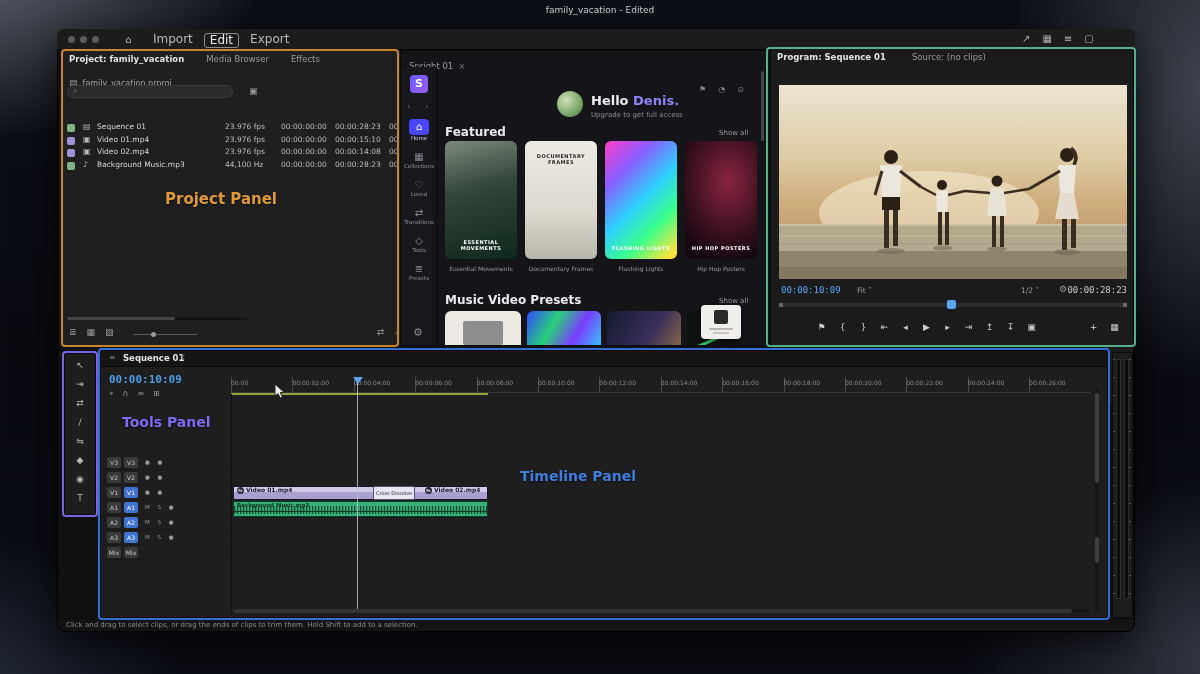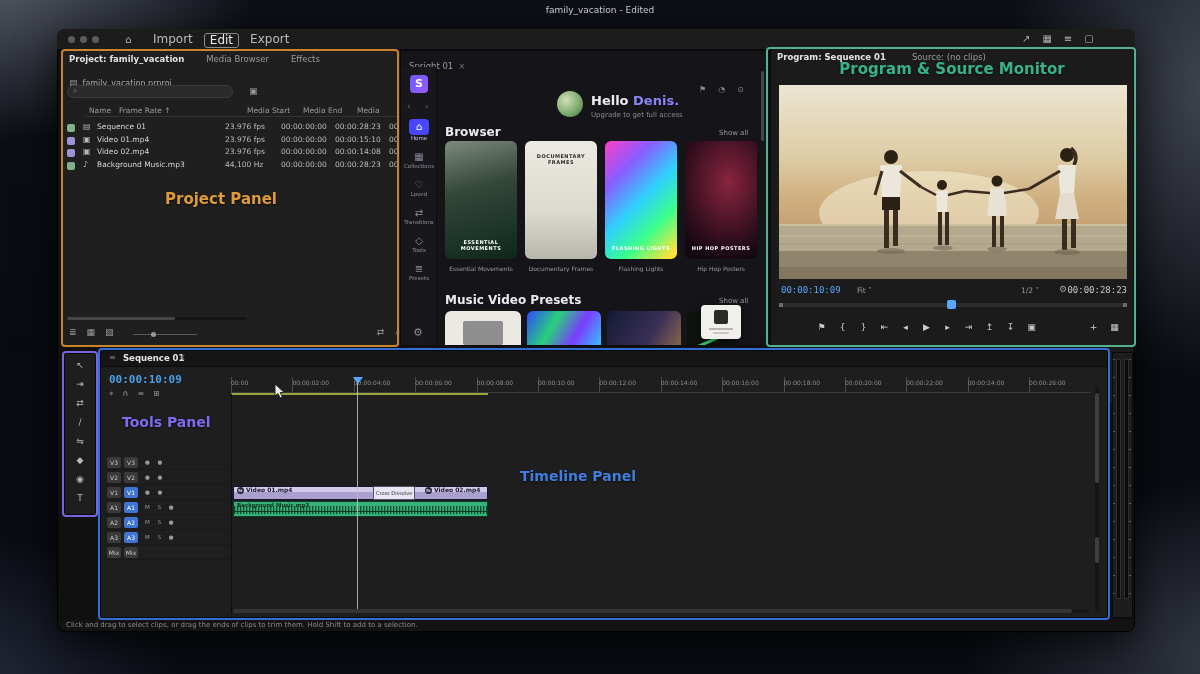--- a/index.html
+++ b/index.html
@@ -113,27 +113,20 @@
     <div class="abs" style="left:6px;top:20px;">
       <span class="mini-ico">▤</span>
       <span style="font-size:8px;color:#a8a8a8;">family_vacation.prproj</span>
     </div>
     <div class="abs" style="left:4px;top:34px;width:166px;height:13px;background:#2b2b2b;border:1px solid #3d3d3d;border-radius:7px;">
       <span style="position:absolute;left:5px;top:0;font-size:8px;color:#8a8a8a;">⌕</span>
     </div>
     <span class="abs mini-ico" style="left:186px;top:35px;">▣</span>
     <span class="abs" style="right:8px;top:36px;font-size:7.5px;color:#8a8a8a;">4 Items</span>
 
-    <div class="abs prj-cols" style="left:22px;top:54px;width:312px;">
-        <span>Name</span>
-        <span>Frame Rate ↑</span>
-        <span>Media Start</span>
-        <span>Media End</span>
-        <span>Media</span>
-      </div>
     <div class="abs" style="left:0;top:66px;width:336px;">
         <div class="prj-row chip-green">
         <span><span class="chip"></span></span>
         <span class="rowico">▤</span>
         <span class="cell name">Sequence 01</span>
         <span class="cell">23.976 fps</span>
         <span class="cell">00:00:00:00</span>
         <span class="cell">00:00:28:23</span>
         <span class="cell">00:00</span>
       </div>
@@ -230,21 +223,21 @@
         <span style="font-size:8px;color:#8a8a94;">◔</span>
         <span style="font-size:8px;color:#8a8a94;">⊙</span>
       </div>
     <div class="abs" style="left:156px;top:40px;width:26px;height:26px;border-radius:50%;background:radial-gradient(circle at 35% 35%,#cfe0b8,#7aa86a 60%,#3f6a40);"></div>
     <div class="abs" style="left:190px;top:42px;font-size:13px;font-weight:bold;color:#ececf2;">
       <span>Hello</span>
       <span style="color:#8b85f5;">Denis.</span>
     </div>
     <div class="abs" style="left:190px;top:60px;font-size:7px;color:#8a8a95;">Upgrade to get full access</div>
 
-    <div class="abs sec-title" style="left:44px;top:74px;">Browser</div>
+    <div class="abs sec-title" style="left:44px;top:74px;">Featured</div>
     <a class="abs show-all" style="left:318px;top:78px;">Show all</a>
     <div class="abs" style="left:44px;top:90px;width:320px;height:136px;"><div style="position:relative;display:inline-block;width:72px;height:136px;margin-right:8px;vertical-align:top;">
         <div class="card card-a">
           <span class="ctitle">ESSENTIAL MOVEMENTS</span>
         </div>
         <span class="caption">Essential Movements</span>
       </div><div style="position:relative;display:inline-block;width:72px;height:136px;margin-right:8px;vertical-align:top;">
         <div class="card card-b">
           <span class="ctitle">DOCUMENTARY FRAMES</span>
         </div>
@@ -481,21 +474,20 @@
   </div>
 
   <div class="abs" style="left:58px;top:620px;width:1076px;height:11px;background:#131313;border-radius:0 0 8px 8px;">
     <span style="position:absolute;left:8px;top:1px;font-size:7px;color:#8a8a8a;white-space:nowrap;">Click and drag to select clips, or drag the ends of clips to trim them. Hold Shift to add to a selection.</span>
   </div>
 
   <div class="ann" style="left:61px;top:49px;width:338px;height:298px;border:2px solid #c9832c;"></div>
   <div class="ann-label" style="left:165px;top:190px;font-size:15px;color:#df9a3a;">Project Panel</div>
 
   <div class="ann" style="left:766px;top:47px;width:370px;height:300px;border:2px solid #54b18c;"></div>
-  <div class="ann-label" style="left:832px;top:60px;width:240px;text-align:center;font-size:15px;color:#37b287;">Program &amp; Source Monitor</div>
 
   <div class="ann" style="left:62px;top:351px;width:36px;height:166px;border:2px solid #7e63e0;"></div>
   <div class="ann-label" style="left:122px;top:414px;font-size:14px;color:#7d6cf0;">Tools Panel</div>
 
   <div class="ann" style="left:98px;top:348px;width:1012px;height:272px;border:2px solid #2f6fd6;"></div>
   <div class="ann-label" style="left:520px;top:468px;font-size:14px;color:#3f7fe0;">Timeline Panel</div>
 
   <svg class="abs" style="left:274px;top:383px;" width="12" height="16" viewBox="0 0 12 16">
     <path d="M1,1 L1,13 L4,10.5 L6.2,15 L8.4,14 L6.2,9.6 L10,9.3 Z" fill="#f0f0f0" stroke="#222" stroke-width="1"></path>
   </svg>

